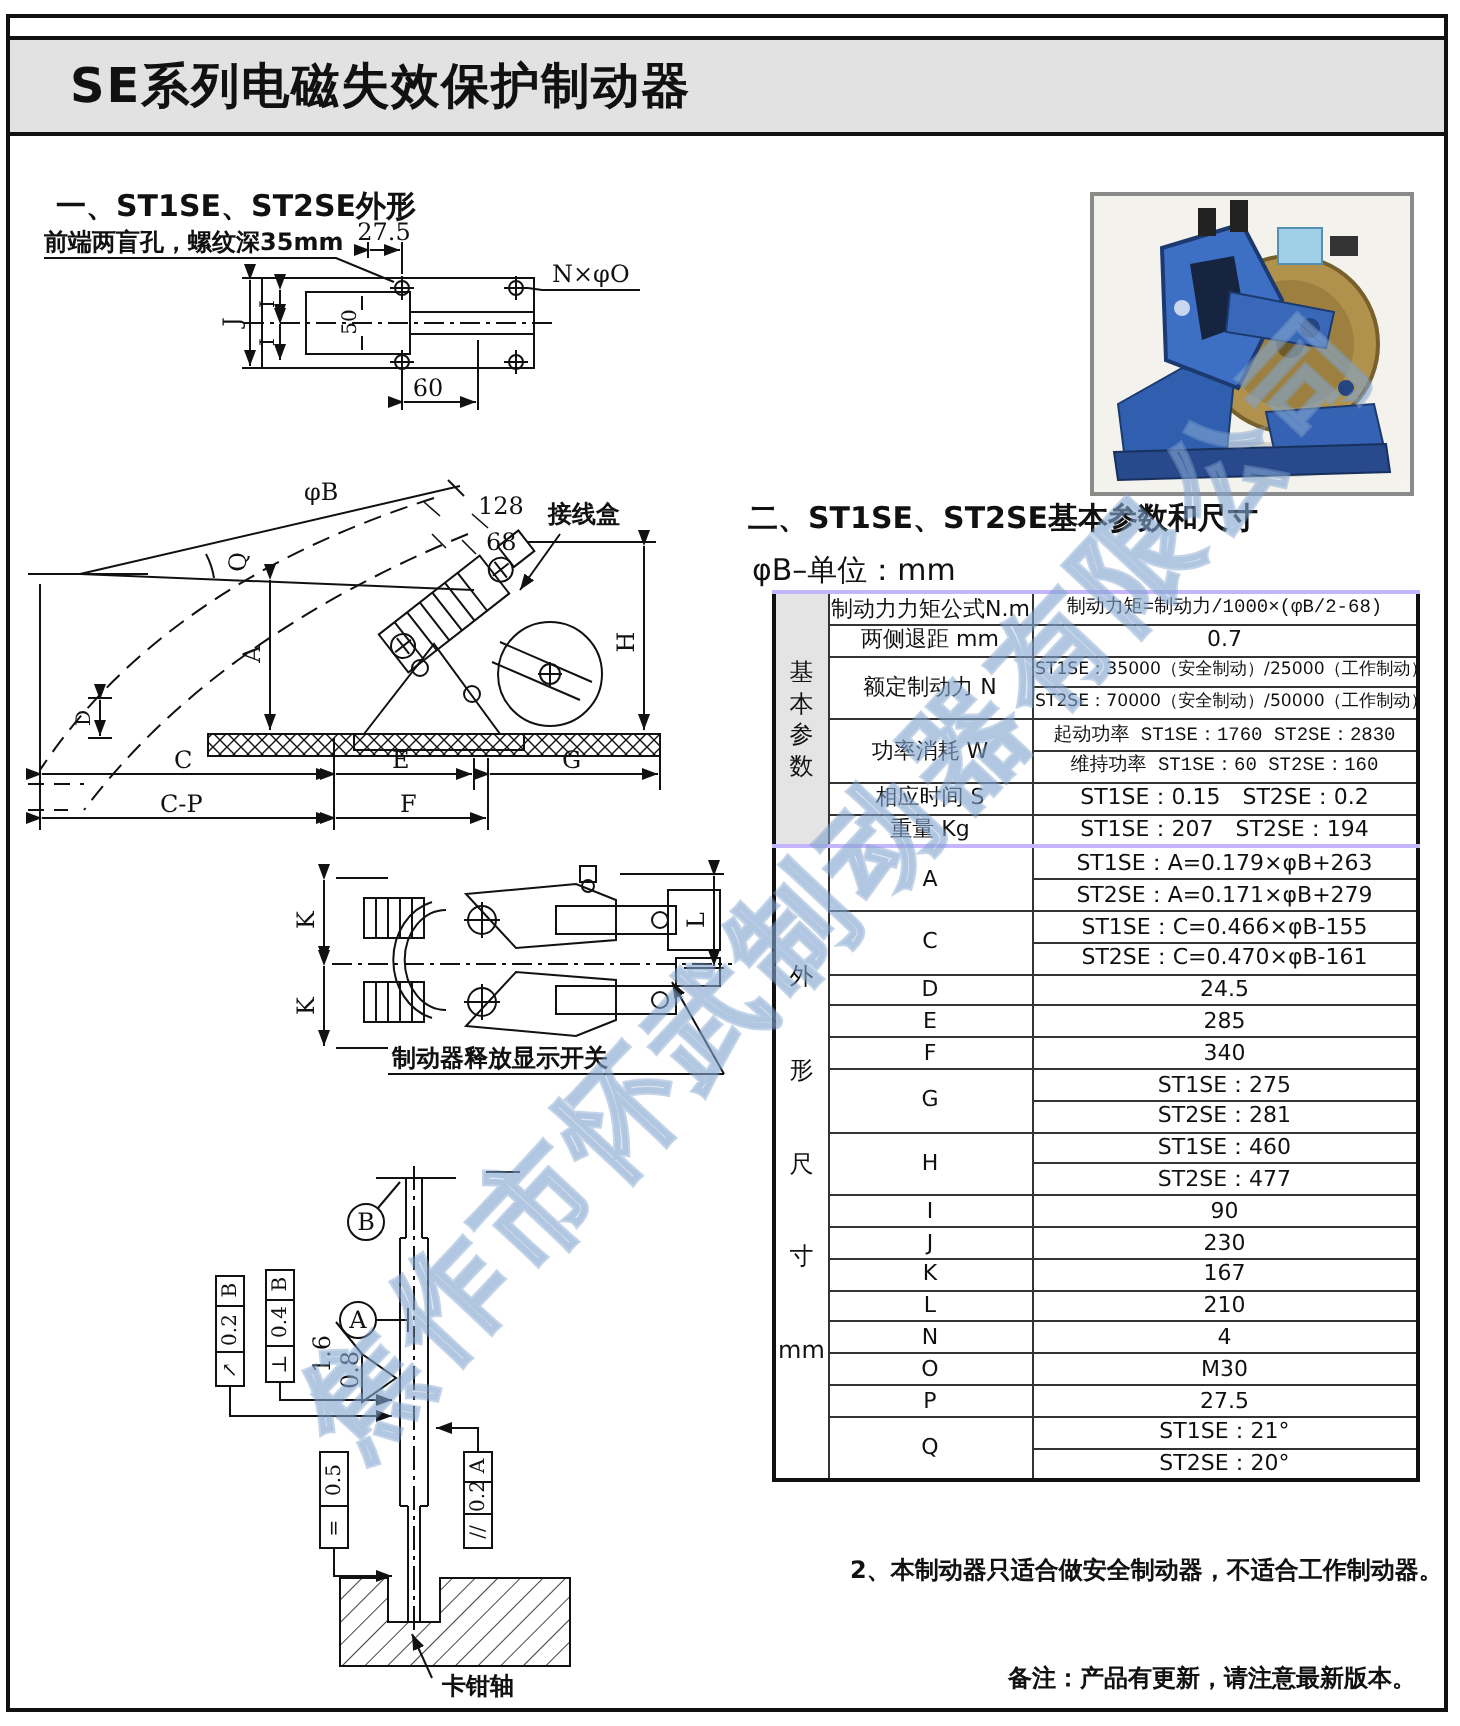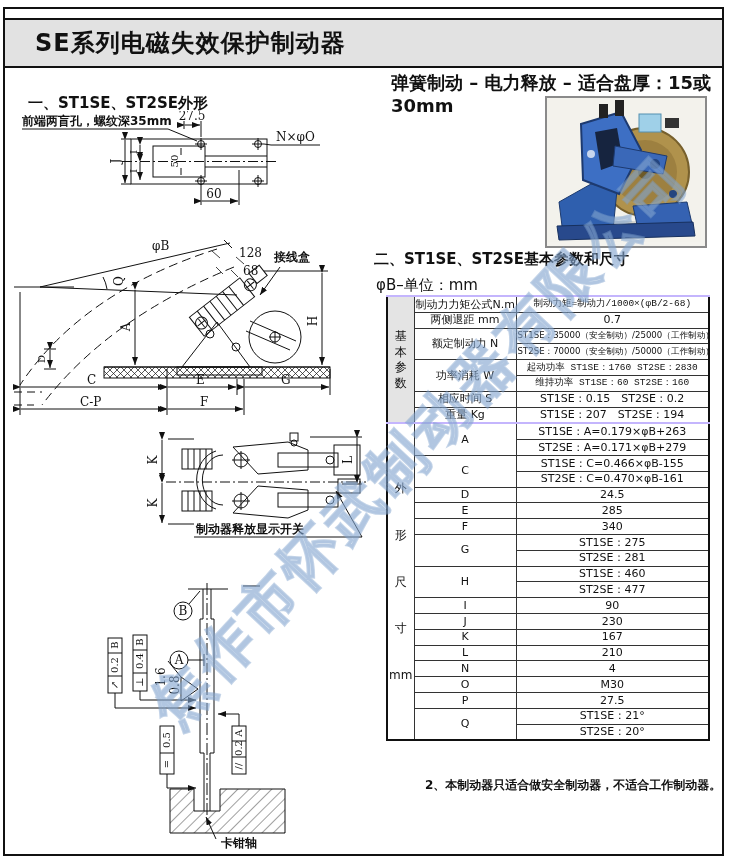--- a/index.html
+++ b/index.html
@@ -255,21 +255,20 @@
     <text class="dim" text-anchor="middle" transform="rotate(-90 124 96)" x="124" y="99">1.6</text>
     <text class="dim" text-anchor="middle" transform="rotate(-90 138 104)" x="138" y="107">0.8</text>
     <text class="dims" text-anchor="middle" transform="rotate(-90 129 183)" x="129" y="186">=</text>
     <text class="dims" text-anchor="middle" transform="rotate(-90 129 159)" x="129" y="162">0.5</text>
     <text class="dims" text-anchor="middle" transform="rotate(-90 201 185)" x="201" y="188">//</text>
     <text class="dims" text-anchor="middle" transform="rotate(-90 201 167)" x="201" y="170">0.2</text>
     <text class="dims" text-anchor="middle" transform="rotate(-90 201 152)" x="201" y="155">A</text>
     <text class="cjk" x="183" y="266">卡钳轴</text>
   </svg>
 
-  <div class="right-heading">弹簧制动 – 电力释放 – 适合盘厚：15或30mm</div>
 
   <div class="photo">
     <svg width="154" height="144" viewBox="0 0 154 144">
       <rect x="0" y="0" width="154" height="144" fill="#f3f2ec"></rect>
       <ellipse cx="78" cy="132" rx="62" ry="9" fill="#d4d3cc"></ellipse>
       <circle cx="98" cy="74" r="44" fill="#b0924c" stroke="#77602c" stroke-width="2"></circle>
       <circle cx="98" cy="74" r="32" fill="#9d8040"></circle>
       <circle cx="98" cy="74" r="7" fill="#6d5a28"></circle>
       <path d="M12,104 L44,86 L70,92 L66,132 L16,136 Z" fill="#2f5fae" stroke="#1c3a6e"></path>
       <path d="M86,108 L140,104 L146,130 L92,136 Z" fill="#3562b2" stroke="#1c3a6e"></path>
@@ -418,15 +417,16 @@
         </tr>
         <tr>
           <td class="value-cell">ST2SE：20°</td>
         </tr>
       </tbody>
   </table>
 
   <div class="notes">
     <div class="indent">2、本制动器只适合做安全制动器，不适合工作制动器。</div>
   </div>
+  <div class="bottom-note">备注：产品有更新，请注意最新版本。</div>
 
   <div class="watermark">焦作市怀武制动器有限公司</div>
 </div>
 
 </body></html>

